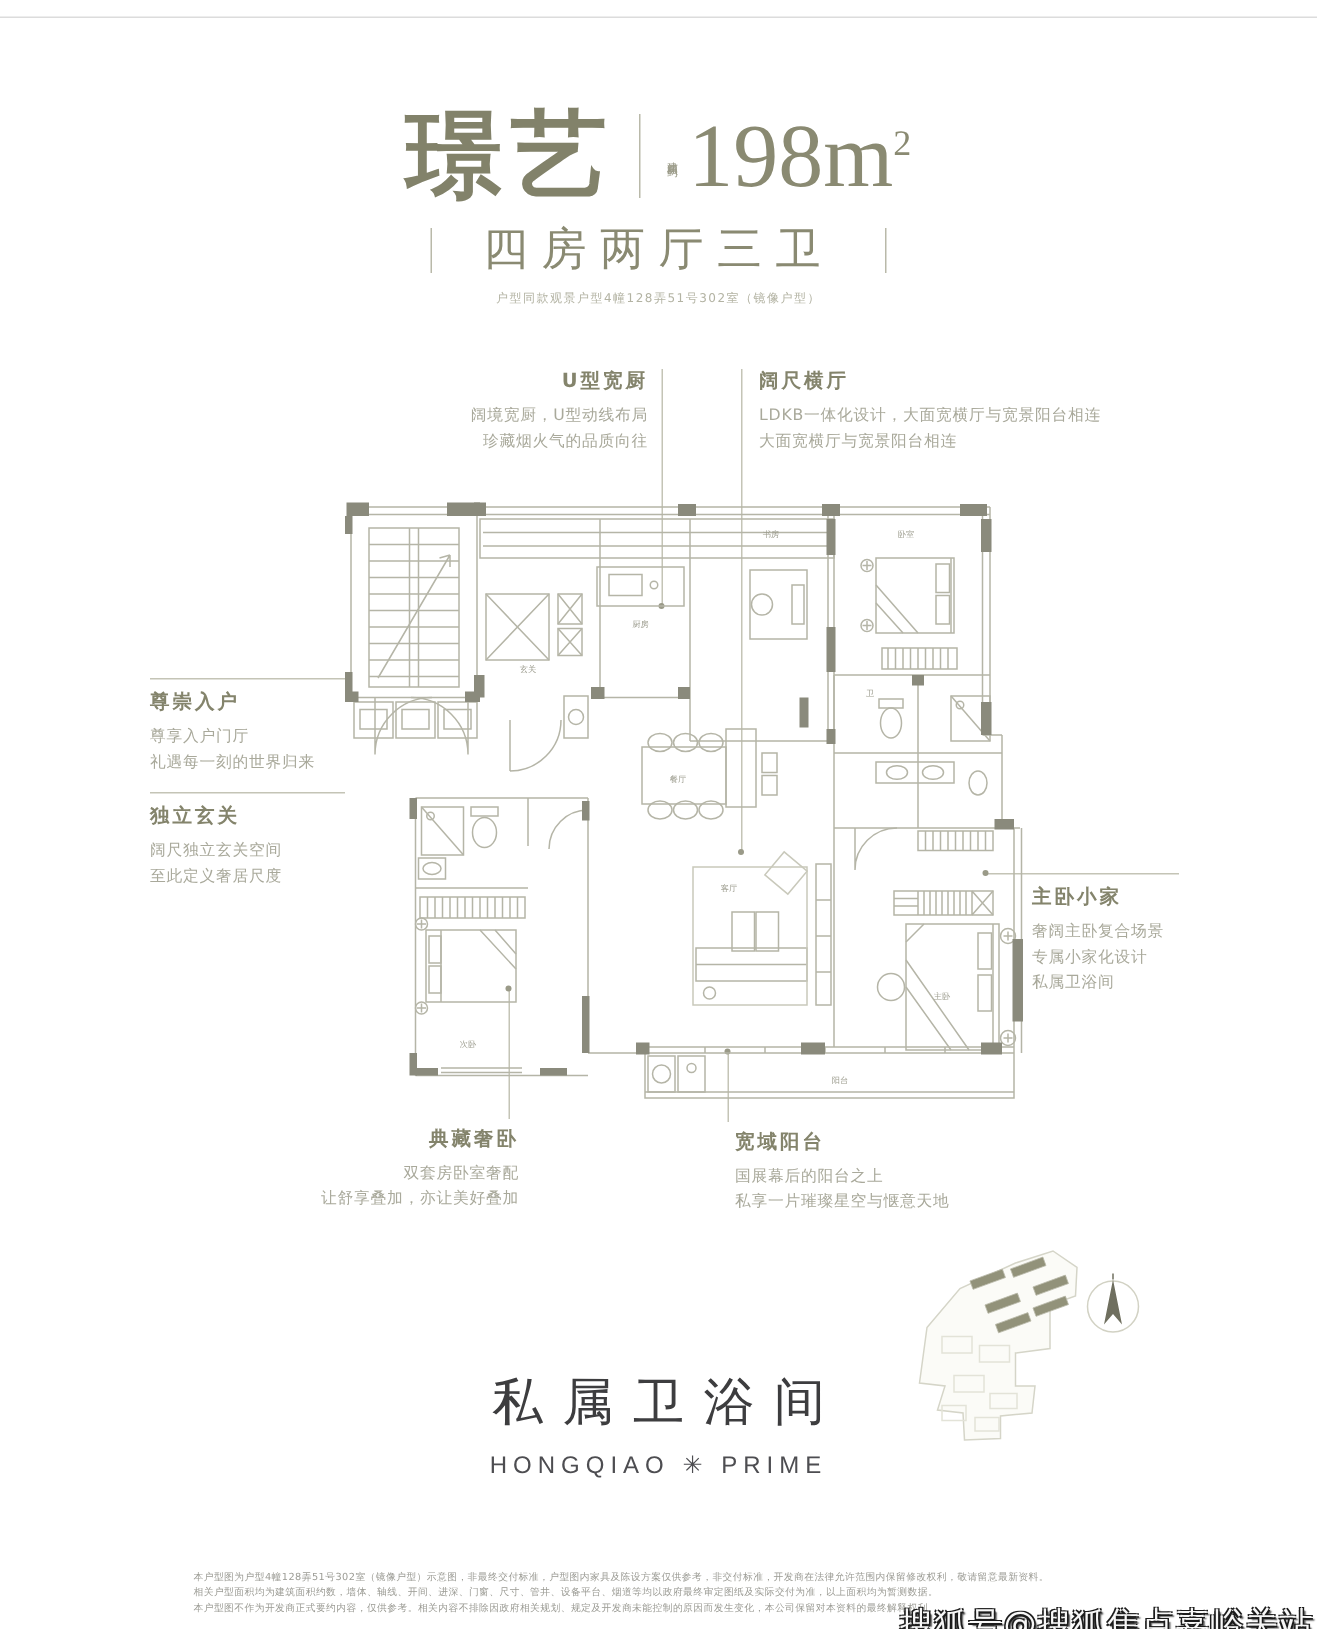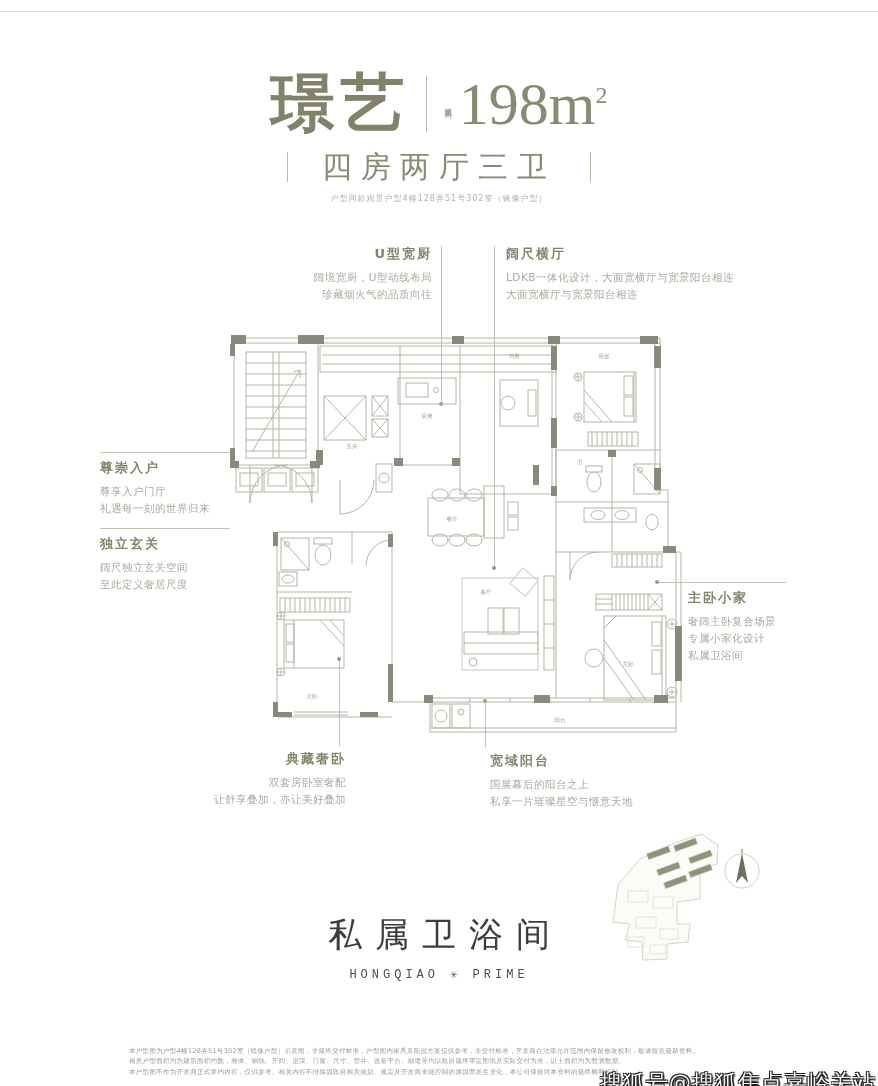--- a/index.html
+++ b/index.html
@@ -34,21 +34,21 @@
   .rule { position:absolute; background:#c4c4b6; }
   .dot  { position:absolute; width:4px; height:4px; border-radius:50%; background:#9a9a88; }
 
   
   .fp { position:absolute; left:220px; top:298px; }
 
   
   .logo { position:absolute; top:900px; left:0; width:100%; text-align:center; }
   .logo-cn { font-family:"Liberation Serif", serif; font-size:34px; color:#3d3d3f;
              letter-spacing:13px; text-indent:13px; }
-  .logo-en { margin-top:9px; font-family:Liberation Mono, monospace; font-size:12px;
+  .logo-en { margin-top:9px; font-family:Liberation Sans, sans-serif; font-size:16px;
              color:#4d4d51; letter-spacing:4px; }
 
   
   .siteplan { position:absolute; left:598px; top:813px; }
 
   
   .disc { position:absolute; top:1034px; left:129px; width:620px; text-align:left;
           font-size:6.5px; color:#9b9b94; line-height:1.6; letter-spacing:0.3px; }
 
   

